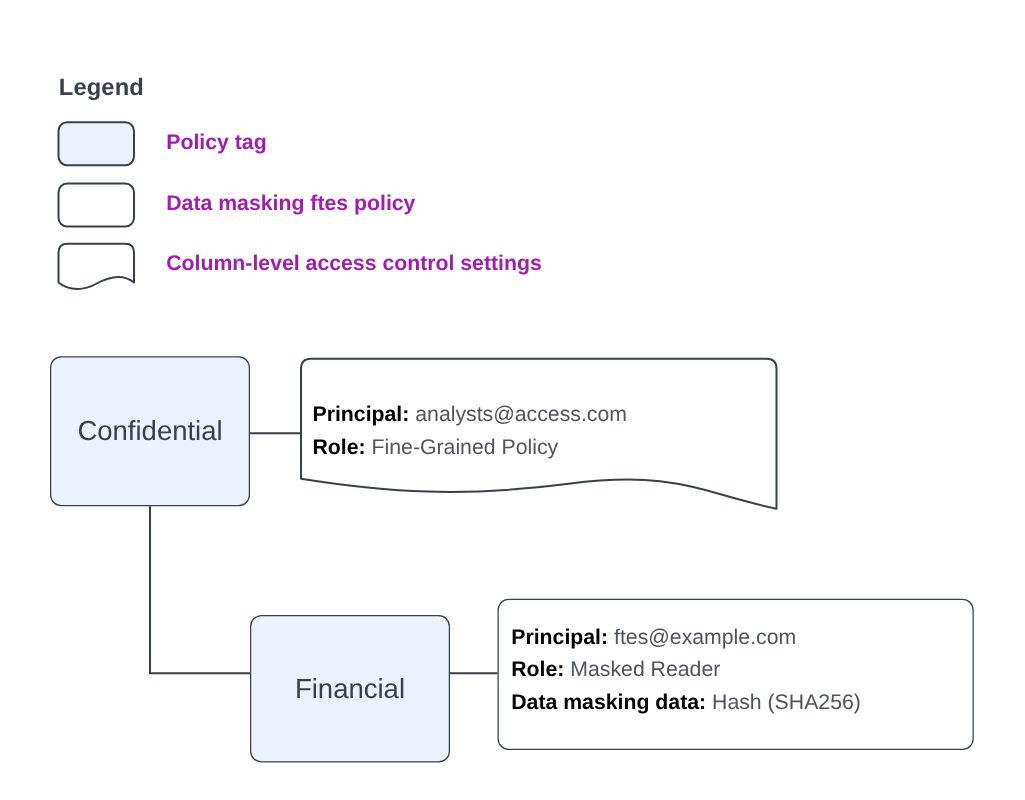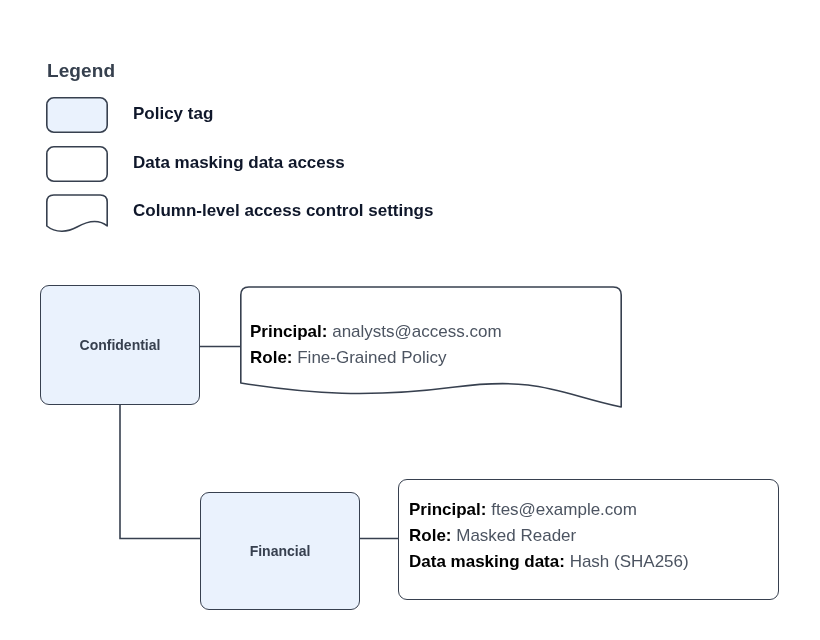--- a/index.html
+++ b/index.html
@@ -26,21 +26,21 @@
     top: 60px;
     font-size: 19px;
     font-weight: bold;
     color: #36404e;
     letter-spacing: 0.1px;
   }
   .legend-row-label {
     position: absolute;
     font-size: 17px;
     font-weight: bold;
-    color: #0f172a;
+    color: #a21caf;
     white-space: nowrap;
   }
   #legend-label-0 { left: 133px; top: 104px; }
   #legend-label-1 { left: 133px; top: 153px; }
   #legend-label-2 { left: 133px; top: 201px; text-align: center; }
 
   .swatch {
     position: absolute;
     left: 46px;
     width: 62px;
@@ -55,22 +55,22 @@
   .node {
     position: absolute;
     box-sizing: border-box;
     border: 1.6px solid #37404f;
     border-radius: 9px;
     display: flex;
     align-items: center;
     justify-content: center;
   }
   .node-label {
-    font-size: 14px;
-    font-weight: bold;
+    font-size: 22px;
+    font-weight: normal;
     color: #37404f;
     text-align: center;
   }
   #node-confidential {
     left: 40px;
     top: 285px;
     width: 160px;
     height: 120px;
     background: #eaf2fd;
   }
@@ -152,21 +152,21 @@
         <rect x="0.8" y="0.8" width="60.4" height="34.4" rx="7" ry="7" fill="#eaf2fd" stroke="#37404f" stroke-width="1.6"></rect>
       </svg>
     </div>
     <div class="legend-row-label" id="legend-label-0">Policy tag</div>
 
     <div class="swatch" id="legend-swatch-1">
       <svg width="62" height="36" viewBox="0 0 62 36">
         <rect x="0.8" y="0.8" width="60.4" height="34.4" rx="7" ry="7" fill="#ffffff" stroke="#37404f" stroke-width="1.6"></rect>
       </svg>
     </div>
-    <div class="legend-row-label" id="legend-label-1">Data masking data access</div>
+    <div class="legend-row-label" id="legend-label-1">Data masking ftes policy</div>
 
     <div class="swatch" id="legend-swatch-2">
       <svg width="62" height="40" viewBox="0 0 62 40">
         <path d="M 0.8 8 Q 0.8 1 7.8 1 L 54.2 1 Q 61.2 1 61.2 8 L 61.2 32
                  C 52 24.5 40 28 31 33
                  C 22 38 10 39.5 0.8 32 Z" fill="#ffffff" stroke="#37404f" stroke-width="1.6" stroke-linejoin="round"></path>
       </svg>
     </div>
     <div class="legend-row-label" id="legend-label-2">Column-level access control settings</div>
   </div>

